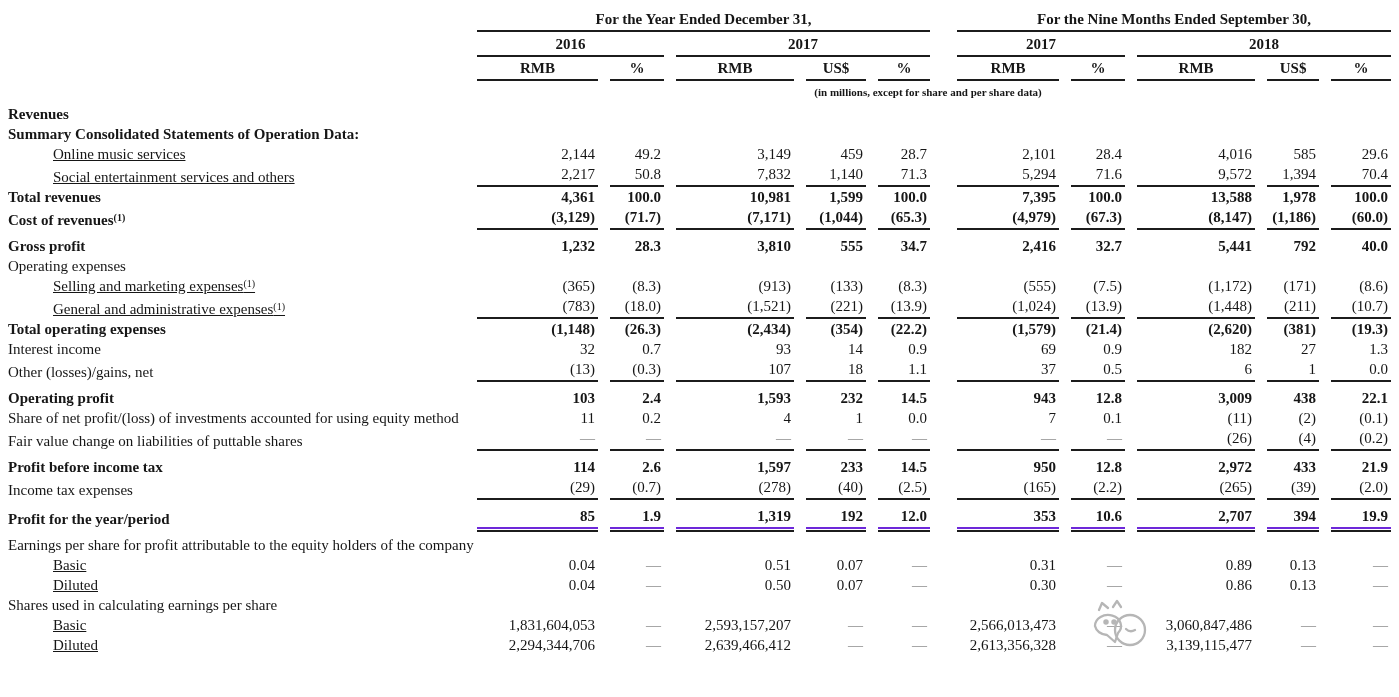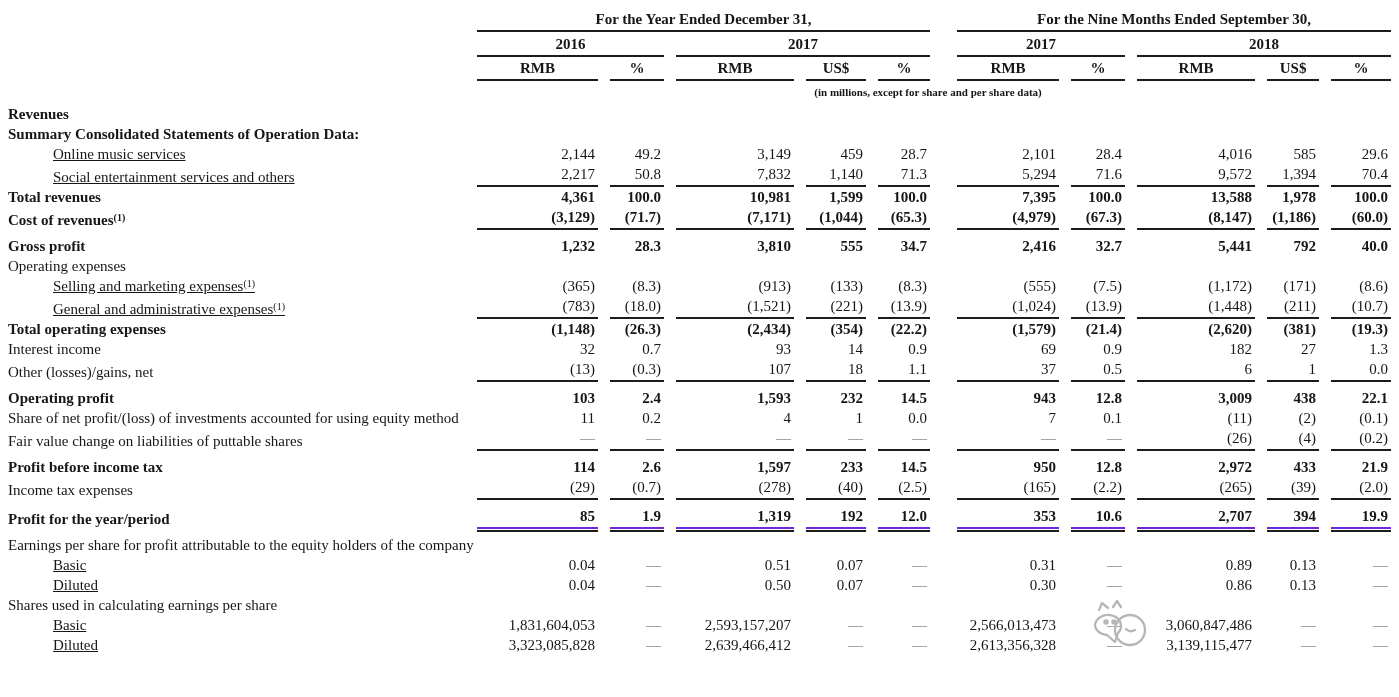--- a/index.html
+++ b/index.html
@@ -781,21 +781,21 @@
         <td class="">
           <div class="v dash">—</div>
         </td>
         <td class="">
           <div class="v dash">—</div>
         </td>
       </tr>
       <tr>
         <td class="lbl ind1">Diluted</td>
         <td class="">
-          <div class="v">3,323,085,828</div>
+          <div class="v">2,294,344,706</div>
         </td>
         <td class="">
           <div class="v dash">—</div>
         </td>
         <td class="">
           <div class="v">2,639,466,412</div>
         </td>
         <td class="">
           <div class="v dash">—</div>
         </td>

